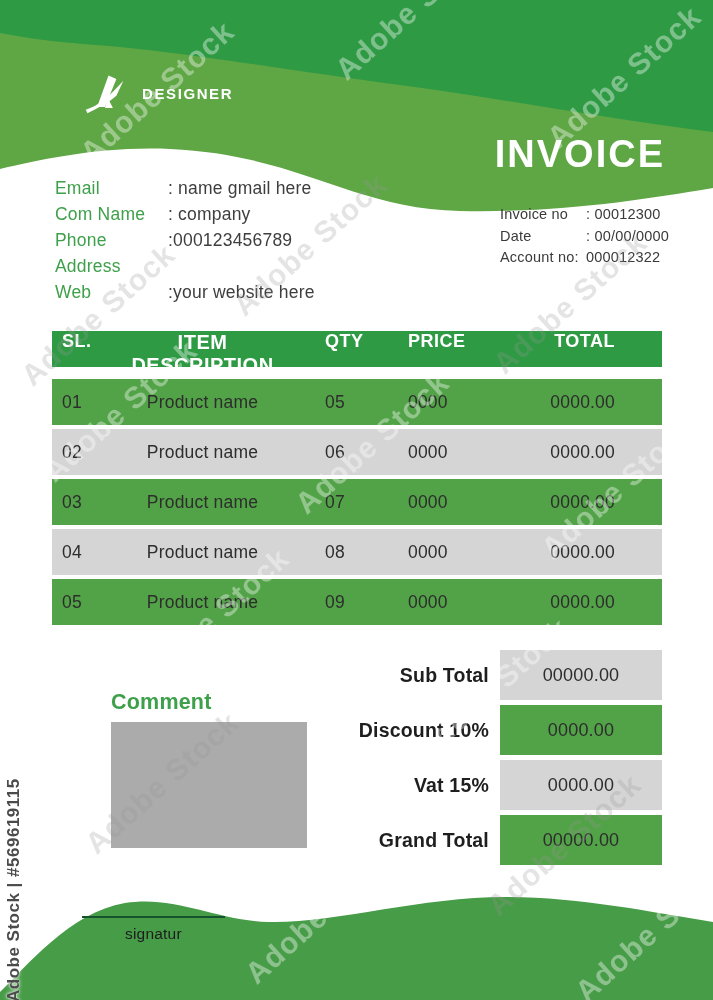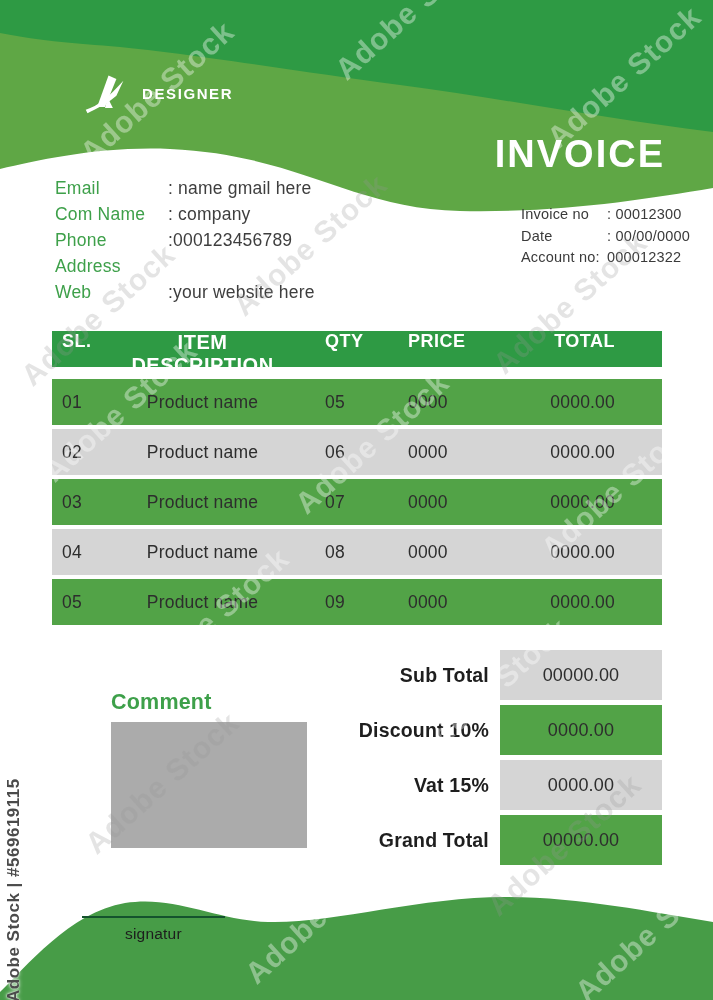--- a/index.html
+++ b/index.html
@@ -19,21 +19,21 @@
   .logo-text{color:#fff;font-weight:700;font-size:15px;letter-spacing:1.6px}
 
   .invoice-title{position:absolute;top:133px;right:48px;color:#fff;font-weight:700;
     font-size:38px;letter-spacing:2px;z-index:10}
 
   .contact{position:absolute;left:55px;top:175px;z-index:10}
   .contact-row{display:flex;font-size:17.5px;line-height:26px}
   .contact-label{width:113px;color:var(--label_green)}
   .contact-value{color:#3e3e3e}
 
-  .meta{position:absolute;left:521px;top:204px;z-index:10}
+  .meta{position:absolute;left:500px;top:204px;z-index:10}
   .meta-row{display:flex;font-size:14.5px;line-height:21.5px;color:#3a3a3a}
   .meta-label{width:86px}
 
   .items{position:absolute;left:52px;top:331px;width:610px;z-index:10}
   .t-header{height:36px;background:var(--dark_green);display:flex;align-items:flex-start;
     color:#fff;font-weight:700;font-size:18px;letter-spacing:.5px}
   .t-row{height:46px;display:flex;align-items:center;font-size:17.5px;color:#2d2d2d}
   .t-row.first{margin-top:12px}
   .t-row:not(.first){margin-top:4px}
   .t-row.green{background:var(--row_green)}

